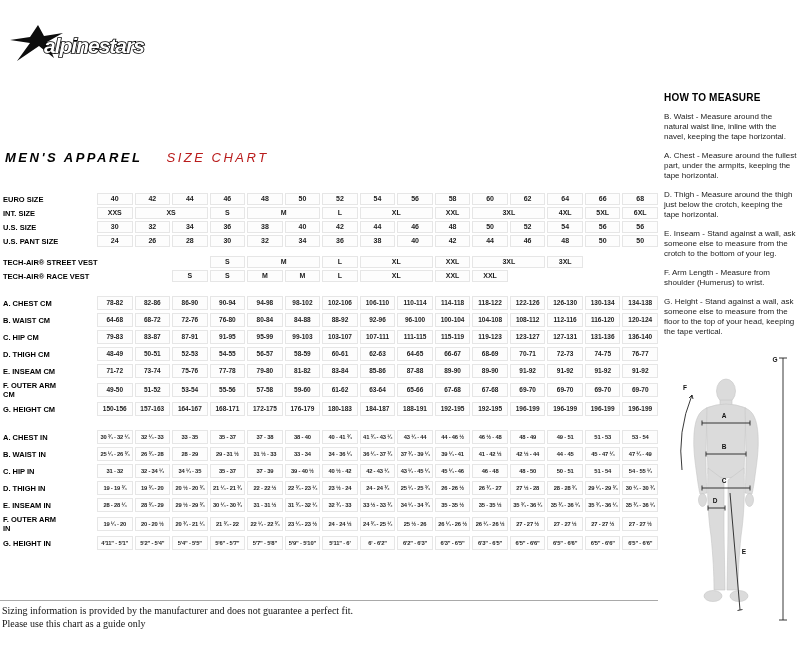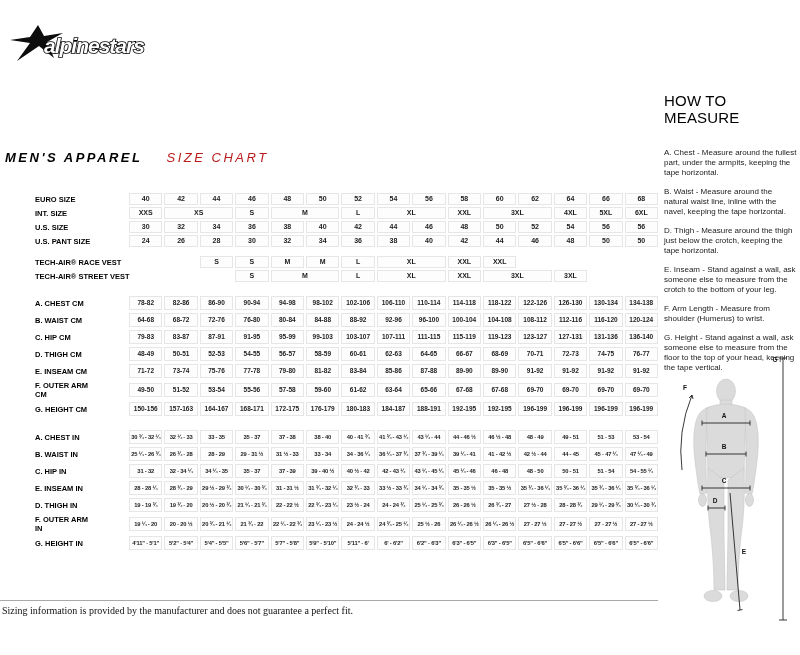--- a/index.html
+++ b/index.html
@@ -10,38 +10,38 @@
   .logo{position:absolute;left:8px;top:22px;}
 
   
   .title{position:absolute;left:5px;top:150px;font-style:italic;font-size:13px;
          letter-spacing:2.5px;white-space:nowrap;}
   .title .t-bold{font-weight:bold;color:#000;}
   .title .t-light{font-weight:normal;color:#b91c1c;margin-left:18px;}
 
   
   .table{position:absolute;left:3px;top:193px;width:655px;}
-  .tgroup{margin-bottom:9px;margin-left:32px;}
+  .tgroup{margin-bottom:9px;}
   .tgroup.tech{margin-bottom:14px;}
   .tgroup.meas{margin-bottom:14px;}
   .trow{display:grid;grid-template-columns:92px repeat(15,1fr);gap:0 2px;
         align-items:center;margin-bottom:2px;}
   .tgroup.meas .trow{margin-bottom:3px;}
   .tlabel{font-size:7.5px;font-weight:bold;line-height:9px;color:#000;
           white-space:nowrap;overflow:visible;text-transform:uppercase;}
   .tcell{border:1px solid #e6e6e6;background:#fdfdfd;font-size:7px;font-weight:bold;
          text-align:center;height:10px;line-height:10px;white-space:nowrap;
          overflow:hidden;color:#1c1c1c;}
   .tgroup.meas .tcell{height:12px;line-height:12px;font-size:6.5px;}
   .tgroup.in .tcell{font-size:5.8px;letter-spacing:-0.2px;}
   .tcell.blank{visibility:hidden;}
 
   
   .howto{position:absolute;left:664px;top:92px;width:133px;}
-  .howto h3{margin:0 0 22px 0;font-size:15px;font-weight:normal;color:#000;letter-spacing:0.2px;}
+  .howto h3{margin:0 0 9px 0;font-size:10px;font-weight:bold;color:#000;letter-spacing:0.2px;}
   .howto p{margin:0 0 9px 0;font-size:8px;line-height:10px;color:#222;}
 
   
   .figure{position:absolute;left:656px;top:348px;}
   .figure text{font-family:"Liberation Sans",sans-serif;font-size:6.5px;font-weight:bold;fill:#111;}
 
   
   .footer-rule{position:absolute;left:0;top:600px;width:658px;height:1px;background:#a9a9a9;}
   .footer{position:absolute;left:2px;top:604px;font-size:10px;line-height:13px;color:#111;font-family:Liberation Serif, serif;}
 </style>
@@ -126,43 +126,43 @@
           <div class="tcell">42</div>
           <div class="tcell">44</div>
           <div class="tcell">46</div>
           <div class="tcell">48</div>
           <div class="tcell">50</div>
           <div class="tcell">50</div>
         </div>
       </div>
       <div class="tgroup tech">
         <div class="trow">
+          <div class="tlabel">TECH-AIR® STREET VEST</div>
+          <div class="tcell blank" style="grid-column: span 3;"></div>
+          <div class="tcell">S</div>
+          <div class="tcell" style="grid-column: span 2;">M</div>
+          <div class="tcell">L</div>
+          <div class="tcell" style="grid-column: span 2;">XL</div>
+          <div class="tcell">XXL</div>
+          <div class="tcell" style="grid-column: span 2;">3XL</div>
+          <div class="tcell">3XL</div>
+          <div class="tcell blank" style="grid-column: span 2;"></div>
+        </div>
+        <div class="trow">
           <div class="tlabel">TECH-AIR® RACE VEST</div>
           <div class="tcell blank" style="grid-column: span 2;"></div>
           <div class="tcell">S</div>
           <div class="tcell">S</div>
           <div class="tcell">M</div>
           <div class="tcell">M</div>
           <div class="tcell">L</div>
           <div class="tcell" style="grid-column: span 2;">XL</div>
           <div class="tcell">XXL</div>
           <div class="tcell">XXL</div>
           <div class="tcell blank" style="grid-column: span 4;"></div>
-        </div>
-        <div class="trow">
-          <div class="tlabel">TECH-AIR® STREET VEST</div>
-          <div class="tcell blank" style="grid-column: span 3;"></div>
-          <div class="tcell">S</div>
-          <div class="tcell" style="grid-column: span 2;">M</div>
-          <div class="tcell">L</div>
-          <div class="tcell" style="grid-column: span 2;">XL</div>
-          <div class="tcell">XXL</div>
-          <div class="tcell" style="grid-column: span 2;">3XL</div>
-          <div class="tcell">3XL</div>
-          <div class="tcell blank" style="grid-column: span 2;"></div>
         </div>
       </div>
       <div class="tgroup cm meas">
         <div class="trow">
           <div class="tlabel">A. CHEST CM</div>
           <div class="tcell">78-82</div>
           <div class="tcell">82-86</div>
           <div class="tcell">86-90</div>
           <div class="tcell">90-94</div>
           <div class="tcell">94-98</div>
@@ -335,56 +335,56 @@
           <div class="tcell">42 - 43 ¼</div>
           <div class="tcell">43 ¼ - 45 ¼</div>
           <div class="tcell">45 ¼ - 46</div>
           <div class="tcell">46 - 48</div>
           <div class="tcell">48 - 50</div>
           <div class="tcell">50 - 51</div>
           <div class="tcell">51 - 54</div>
           <div class="tcell">54 - 55 ¼</div>
         </div>
         <div class="trow">
+          <div class="tlabel">D. THIGH IN</div>
+          <div class="tcell">19 - 19 ¾</div>
+          <div class="tcell">19 ¾ - 20</div>
+          <div class="tcell">20 ½ - 20 ¾</div>
+          <div class="tcell">21 ¼ - 21 ¾</div>
+          <div class="tcell">22 - 22 ½</div>
+          <div class="tcell">22 ¾ - 23 ¼</div>
+          <div class="tcell">23 ½ - 24</div>
+          <div class="tcell">24 - 24 ¾</div>
+          <div class="tcell">25 ¼ - 25 ¾</div>
+          <div class="tcell">26 - 26 ½</div>
+          <div class="tcell">26 ¾ - 27</div>
+          <div class="tcell">27 ½ - 28</div>
+          <div class="tcell">28 - 28 ¾</div>
+          <div class="tcell">29 ¼ - 29 ¾</div>
+          <div class="tcell">30 ¼ - 30 ¾</div>
+        </div>
+        <div class="trow">
           <div class="tlabel">E. INSEAM IN</div>
           <div class="tcell">28 - 28 ¼</div>
           <div class="tcell">28 ¾ - 29</div>
           <div class="tcell">29 ½ - 29 ¾</div>
           <div class="tcell">30 ¼ - 30 ¾</div>
           <div class="tcell">31 - 31 ½</div>
           <div class="tcell">31 ¾ - 32 ¼</div>
           <div class="tcell">32 ¾ - 33</div>
           <div class="tcell">33 ½ - 33 ¾</div>
           <div class="tcell">34 ¼ - 34 ¾</div>
           <div class="tcell">35 - 35 ½</div>
           <div class="tcell">35 - 35 ½</div>
           <div class="tcell">35 ¾ - 36 ¼</div>
           <div class="tcell">35 ¾ - 36 ¼</div>
           <div class="tcell">35 ¾ - 36 ¼</div>
           <div class="tcell">35 ¾ - 36 ¼</div>
         </div>
         <div class="trow">
-          <div class="tlabel">D. THIGH IN</div>
-          <div class="tcell">19 - 19 ¾</div>
-          <div class="tcell">19 ¾ - 20</div>
-          <div class="tcell">20 ½ - 20 ¾</div>
-          <div class="tcell">21 ¼ - 21 ¾</div>
-          <div class="tcell">22 - 22 ½</div>
-          <div class="tcell">22 ¾ - 23 ¼</div>
-          <div class="tcell">23 ½ - 24</div>
-          <div class="tcell">24 - 24 ¾</div>
-          <div class="tcell">25 ¼ - 25 ¾</div>
-          <div class="tcell">26 - 26 ½</div>
-          <div class="tcell">26 ¾ - 27</div>
-          <div class="tcell">27 ½ - 28</div>
-          <div class="tcell">28 - 28 ¾</div>
-          <div class="tcell">29 ¼ - 29 ¾</div>
-          <div class="tcell">30 ¼ - 30 ¾</div>
-        </div>
-        <div class="trow">
           <div class="tlabel">F. OUTER ARM<br>IN</div>
           <div class="tcell">19 ¼ - 20</div>
           <div class="tcell">20 - 20 ½</div>
           <div class="tcell">20 ¾ - 21 ¼</div>
           <div class="tcell">21 ¾ - 22</div>
           <div class="tcell">22 ¼ - 22 ¾</div>
           <div class="tcell">23 ¼ - 23 ½</div>
           <div class="tcell">24 - 24 ½</div>
           <div class="tcell">24 ¾ - 25 ¼</div>
           <div class="tcell">25 ½ - 26</div>
@@ -411,22 +411,22 @@
           <div class="tcell">6'5" - 6'6"</div>
           <div class="tcell">6'5" - 6'6"</div>
           <div class="tcell">6'5" - 6'6"</div>
           <div class="tcell">6'5" - 6'6"</div>
         </div>
       </div>
     </div>
 
   <div class="howto">
     <h3>HOW TO MEASURE</h3>
+    <p>B. Waist - Measure around the natural waist line, inline with the navel, keeping the tape horizontal.</p>
     <p>A. Chest - Measure around the fullest part, under the armpits, keeping the tape horizontal.</p>
-    <p>B. Waist - Measure around the natural waist line, inline with the navel, keeping the tape horizontal.</p>
     <p>D. Thigh - Measure around the thigh just below the crotch, keeping the tape horizontal.</p>
     <p>E. Inseam - Stand against a wall, ask someone else to measure from the crotch to the bottom of your leg.</p>
     <p>F. Arm Length - Measure from shoulder (Humerus) to wrist.</p>
     <p>G. Height - Stand against a wall, ask someone else to measure from the floor to the top of your head, keeping the tape vertical.</p>
   </div>
 
   <svg class="figure" width="142" height="300" viewBox="0 0 142 300">
     <g fill="#dbdbdb" stroke="#c6c6c6" stroke-width="0.6">
       <ellipse cx="70" cy="43" rx="9.5" ry="12"></ellipse>
       <rect x="64" y="52" width="12" height="9"></rect>
@@ -482,15 +482,16 @@
       <text x="59" y="155" text-anchor="middle">D</text>
       <text x="88" y="206" text-anchor="middle">E</text>
       <text x="29" y="42" text-anchor="middle">F</text>
       <text x="119" y="14" text-anchor="middle">G</text>
     </g>
   </svg>
 
   <div class="footer-rule"></div>
   <div class="footer">
     <div>Sizing information is provided by the manufacturer and does not guarantee a perfect fit.</div>
+    <div>Please use this chart as a guide only</div>
   </div>
 
 </div>
 
 </body></html>

